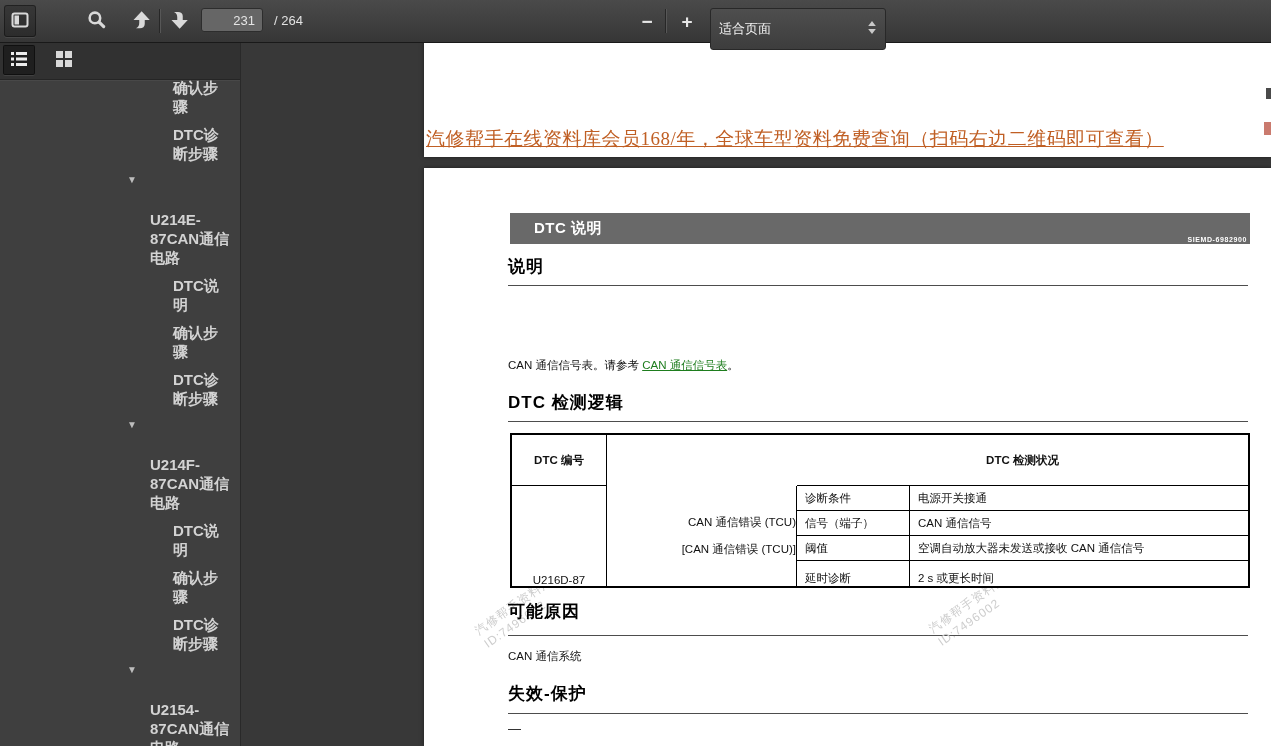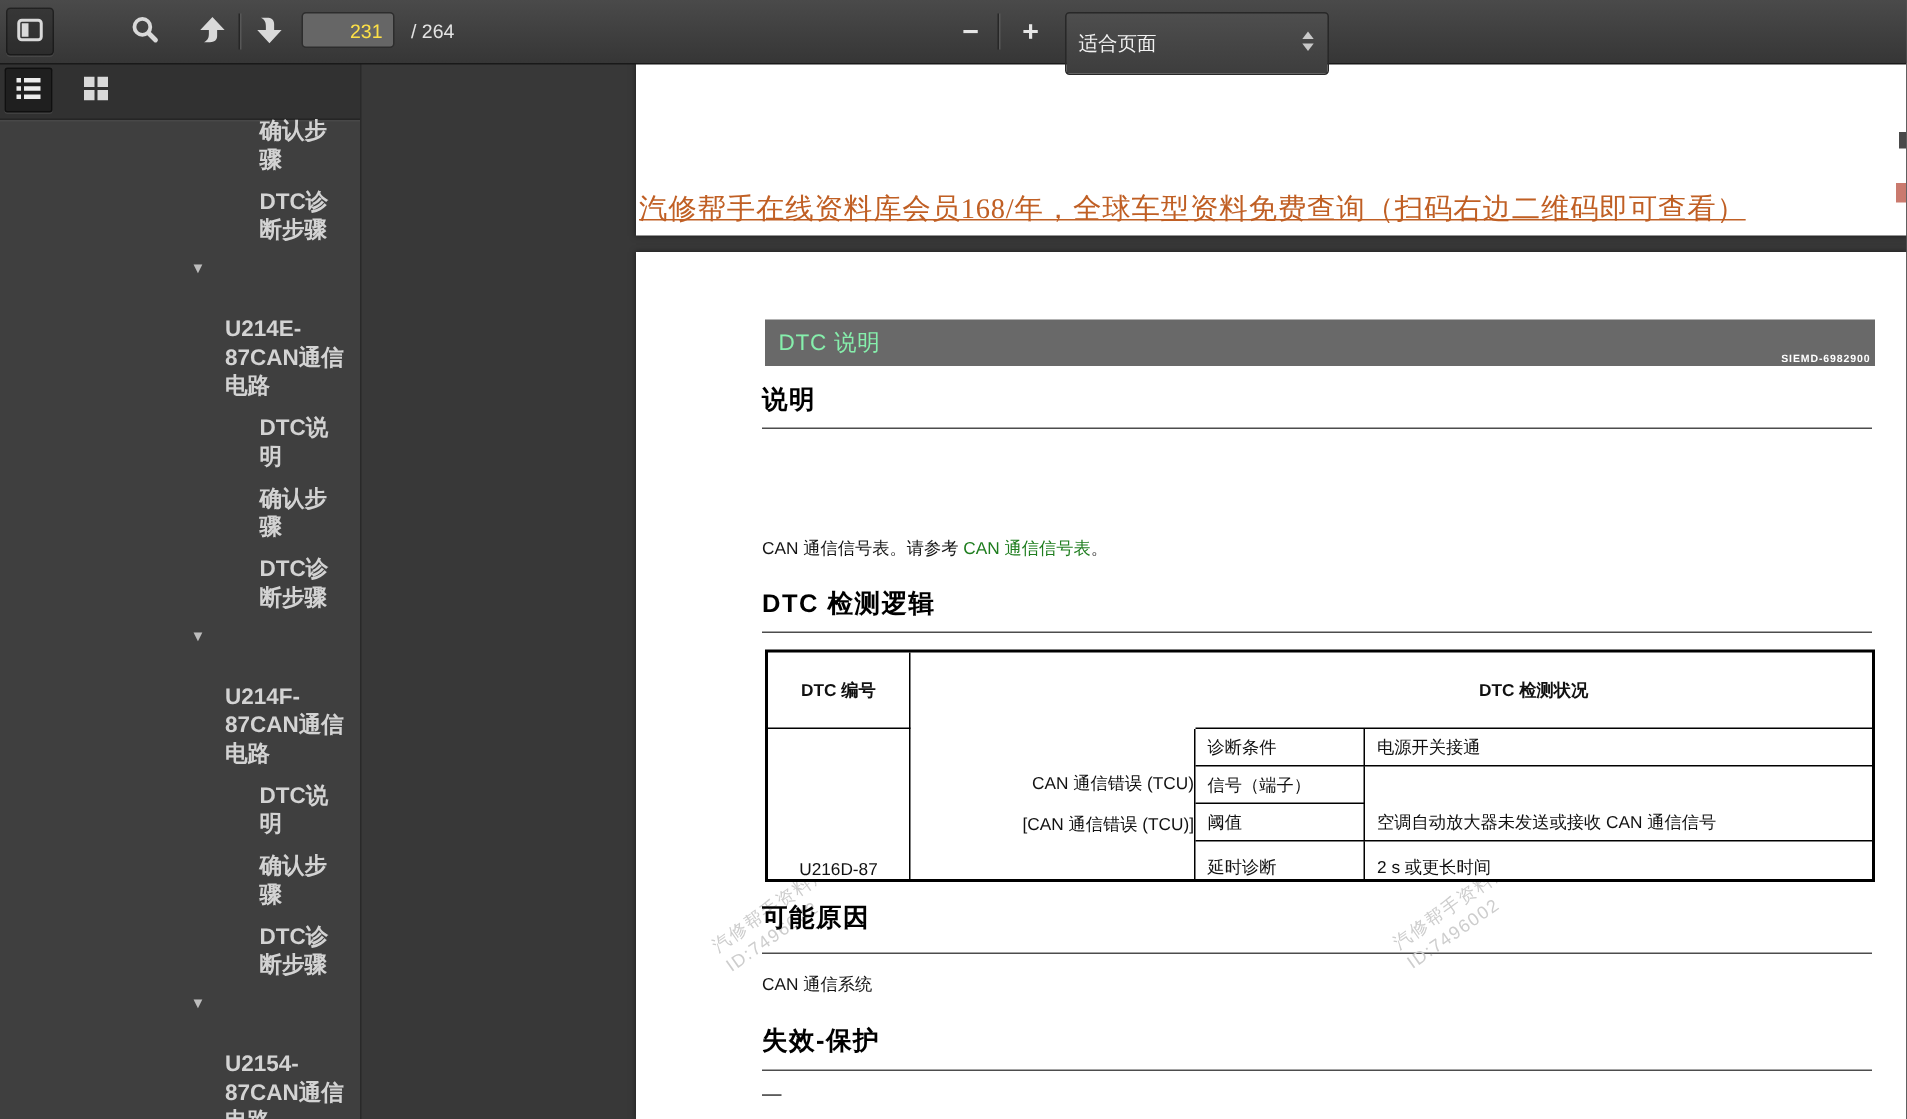--- a/index.html
+++ b/index.html
@@ -8,21 +8,21 @@
        background:#383838;}
   
   .toolbar{position:absolute;left:0;top:0;width:1271px;height:42px;
            background:linear-gradient(#4a4a4a,#363636);border-bottom:1px solid #191919;z-index:30;}
   .tbtn{position:absolute;display:flex;align-items:center;justify-content:center;
         background:transparent;border:none;padding:0;cursor:pointer;}
   .btn-frame{background:rgba(0,0,0,.22);border:1px solid rgba(0,0,0,.4);border-radius:3px;
              box-shadow:0 1px 0 rgba(255,255,255,.08);}
   .tsep{position:absolute;top:9px;width:1px;height:24px;background:#272727;box-shadow:1px 0 0 #575757;}
   .page-input{position:absolute;left:201px;top:8px;width:62px;height:24px;box-sizing:border-box;
-              background:#666;border:1px solid #2d2d2d;border-radius:3px;color:#fde047;
+              background:#666;border:1px solid #2d2d2d;border-radius:3px;color:#e5e5e5;
               font-size:13px;text-align:right;padding-right:7px;outline:none;}
   .page-total{position:absolute;left:274px;top:13px;color:#e2e2e2;font-size:13px;}
   .zoom-glyph{color:#e6e6e6;font-size:19px;font-weight:bold;line-height:1;}
   .zoom-select{position:absolute;left:710px;top:8px;width:176px;height:42px;box-sizing:border-box;
                background:linear-gradient(#4e4e4e,#3d3d3d);border:1px solid #282828;border-radius:3px;
                color:#f2f2f2;font-size:13px;display:flex;align-items:center;padding:0 8px;cursor:pointer;
                box-shadow:0 1px 0 rgba(255,255,255,.07);}
   .zoom-select .lbl{flex:1;}
   
   .sidebar{position:absolute;left:0;top:42px;width:240px;height:704px;background:#3f3f3f;overflow:hidden;z-index:20;}
@@ -44,28 +44,28 @@
   #page-prev{left:424px;top:42px;width:847px;height:115px;}
   #page-cur{left:424px;top:168px;width:847px;height:578px;}
   .banner{position:absolute;left:2px;top:84px;white-space:nowrap;color:#c05f24;
           font-family:"Liberation Serif","DejaVu Serif",serif;font-size:19px;
           text-decoration:underline;letter-spacing:.5px;}
   .frag{position:absolute;}
   .frag-dark{right:0;top:46px;width:5px;height:11px;background:#4a4a4a;}
   .frag-red{right:0;top:80px;width:7px;height:13px;background:#ca7a6e;}
   
   .graybar{position:absolute;left:86px;top:45px;width:740px;height:31px;background:#696969;}
-  .graybar .title{position:absolute;left:9px;top:6px;color:#86efac;font-weight:normal;font-size:15px;letter-spacing:.5px;}
+  .graybar .title{position:absolute;left:24px;top:6px;color:#ffffff;font-weight:bold;font-size:15px;letter-spacing:.5px;}
   .graybar .code{position:absolute;right:3px;bottom:1px;color:#fff;font-weight:bold;font-size:7px;letter-spacing:.6px;}
   .h-sec{position:absolute;left:84px;font-size:17px;font-weight:bold;color:#000;letter-spacing:1px;}
   .rule{position:absolute;left:84px;width:740px;height:1px;background:#4d4d4d;}
   .para{position:absolute;left:84px;top:128px;width:744px;font-size:11.5px;line-height:17px;
         color:#141414;text-align:justify;}
   .sigline{position:absolute;left:84px;top:190px;font-size:11.5px;color:#141414;}
-  .siglink{color:#1e7d1e;cursor:pointer;}
+  .siglink{color:#1e7d1e;text-decoration:underline;cursor:pointer;}
   .tbl{position:absolute;left:86px;top:265px;width:740px;box-sizing:border-box;display:grid;
        grid-template-columns:95px 190px 113px 338px;grid-template-rows:51px 25px 25px 25px 25px;
        border:2px solid #000;background:#fff;font-size:11.5px;color:#111;z-index:3;}
   .c{border-right:1px solid #000;border-bottom:1px solid #000;display:flex;align-items:center;box-sizing:border-box;}
   .c.hdr{justify-content:center;font-weight:bold;text-align:center;}
   .c.noR{border-right:none;}
   .c.noB{border-bottom:none;align-items:flex-end;}
   .h2c{flex-direction:column;justify-content:space-around;padding:5px 0;}
   .dtcCell{grid-area:2/1/6/2;justify-content:center;}
   .consultCell{grid-area:2/2/6/3;flex-direction:column;align-items:flex-start;justify-content:center;
@@ -240,20 +240,21 @@
 
       <div class="c dtcCell noB">U216D-87</div>
       <div class="c consultCell noB">
         <span>CAN 通信错误 (TCU)</span>
         <span>[CAN 通信错误 (TCU)]</span>
       </div>
 
       <div class="c padL" style="grid-area:2/3;">诊断条件</div>
       <div class="c padL noR" style="grid-area:2/4;">电源开关接通</div>
       <div class="c padL" style="grid-area:3/3;">信号（端子）</div>
+      <div class="c padL noR" style="grid-area:3/4;">CAN 通信信号</div>
       <div class="c padL" style="grid-area:4/3;">阈值</div>
       <div class="c padL noR" style="grid-area:4/4;">空调自动放大器未发送或接收 CAN 通信信号</div>
       <div class="c padL noB" style="grid-area:5/3;">延时诊断</div>
       <div class="c padL noR noB" style="grid-area:5/4;">2 s 或更长时间</div>
     </div>
 
     <div class="h-sec" style="top:432px;z-index:2;">可能原因</div>
     <div class="rule" style="top:467px;"></div>
     <div class="sigline" style="top:481px;">CAN 通信系统</div>
 

